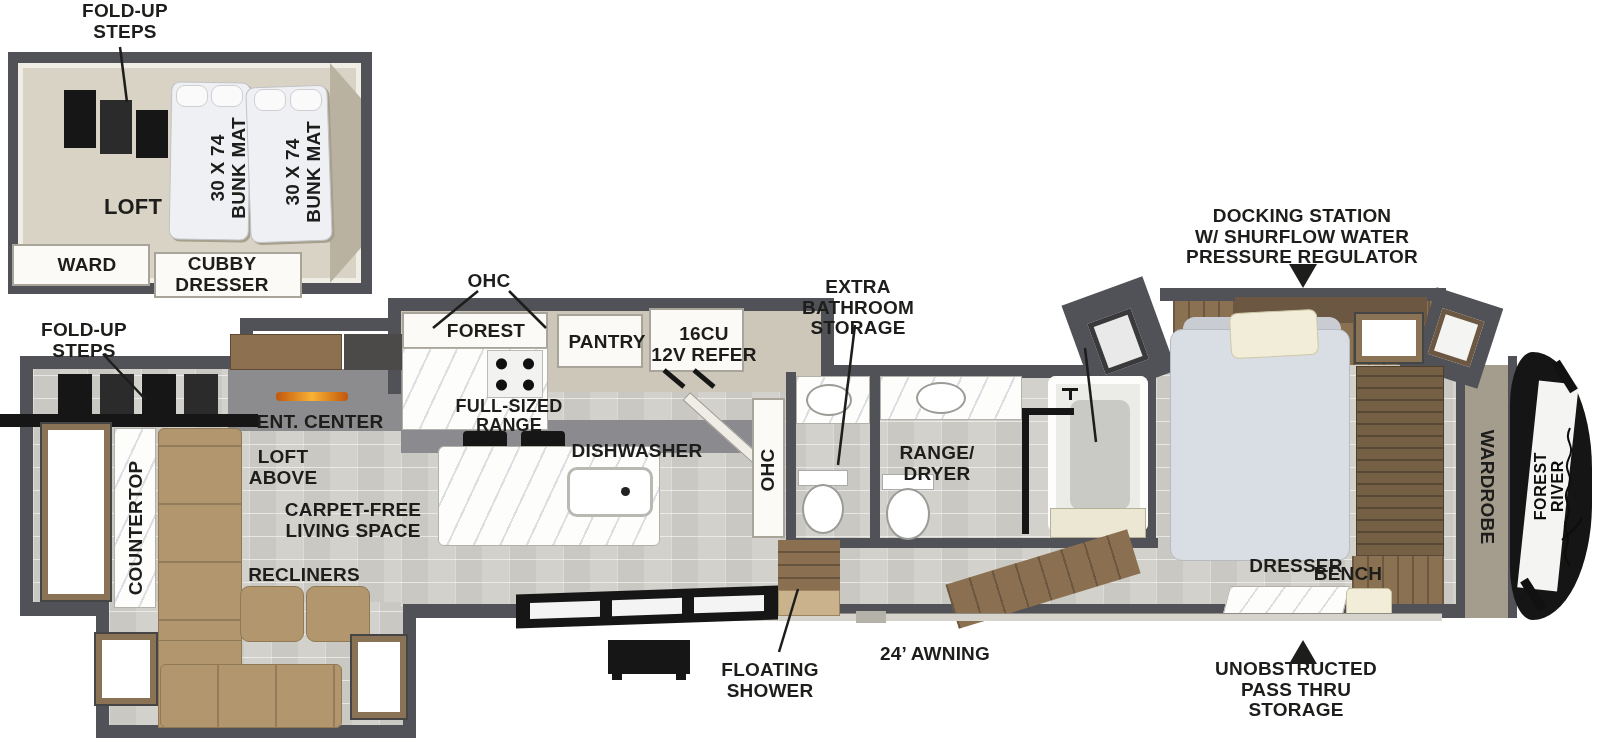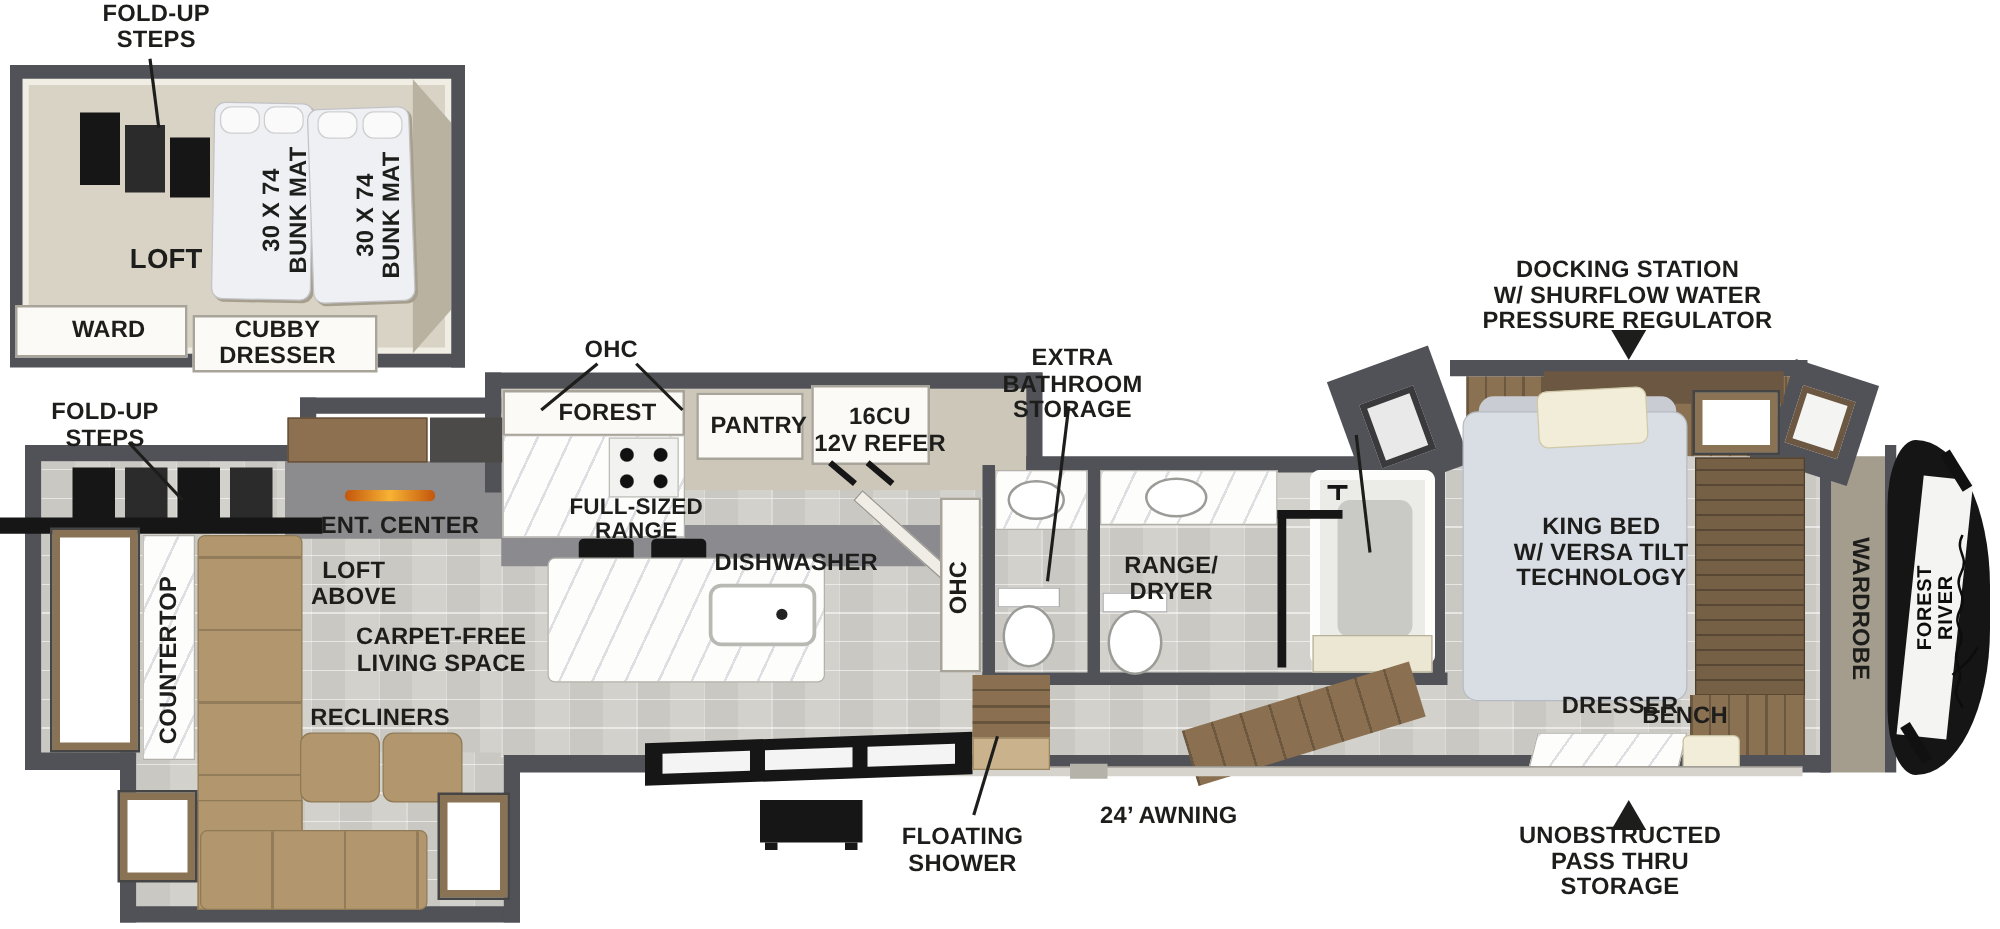--- a/index.html
+++ b/index.html
@@ -219,23 +219,20 @@
   <div class="lbl" style="left:637px;top:451px;">DISHWASHER</div>
   <div class="lbl ccw" style="left:768px;top:470px;">OHC</div>
   <div class="lbl" style="left:858px;top:308px;">EXTRA
 BATHROOM
 STORAGE</div>
   <div class="lbl" style="left:937px;top:464px;">RANGE/
 DRYER</div>
   <div class="lbl" style="left:1302px;top:237px;">DOCKING STATION
 W/ SHURFLOW WATER
 PRESSURE REGULATOR</div>
-  <div class="lbl" style="left:1281px;top:443px;">KING BED
-W/ VERSA TILT
-TECHNOLOGY</div>
   <div class="lbl cw" style="left:1487px;top:487px;">WARDROBE</div>
   <div class="lbl ccw brandtxt" style="left:1549px;top:486px;z-index:41;">FOREST RIVER</div>
   <div class="lbl" style="left:1348px;top:574px;">BENCH</div>
   <div class="lbl" style="left:1296px;top:566px;">DRESSER</div>
   <div class="lbl" style="left:1296px;top:690px;">UNOBSTRUCTED
 PASS THRU
 STORAGE</div>
   <div class="lbl" style="left:320px;top:422px;">ENT. CENTER</div>
   <div class="lbl" style="left:283px;top:468px;">LOFT
 ABOVE</div>

